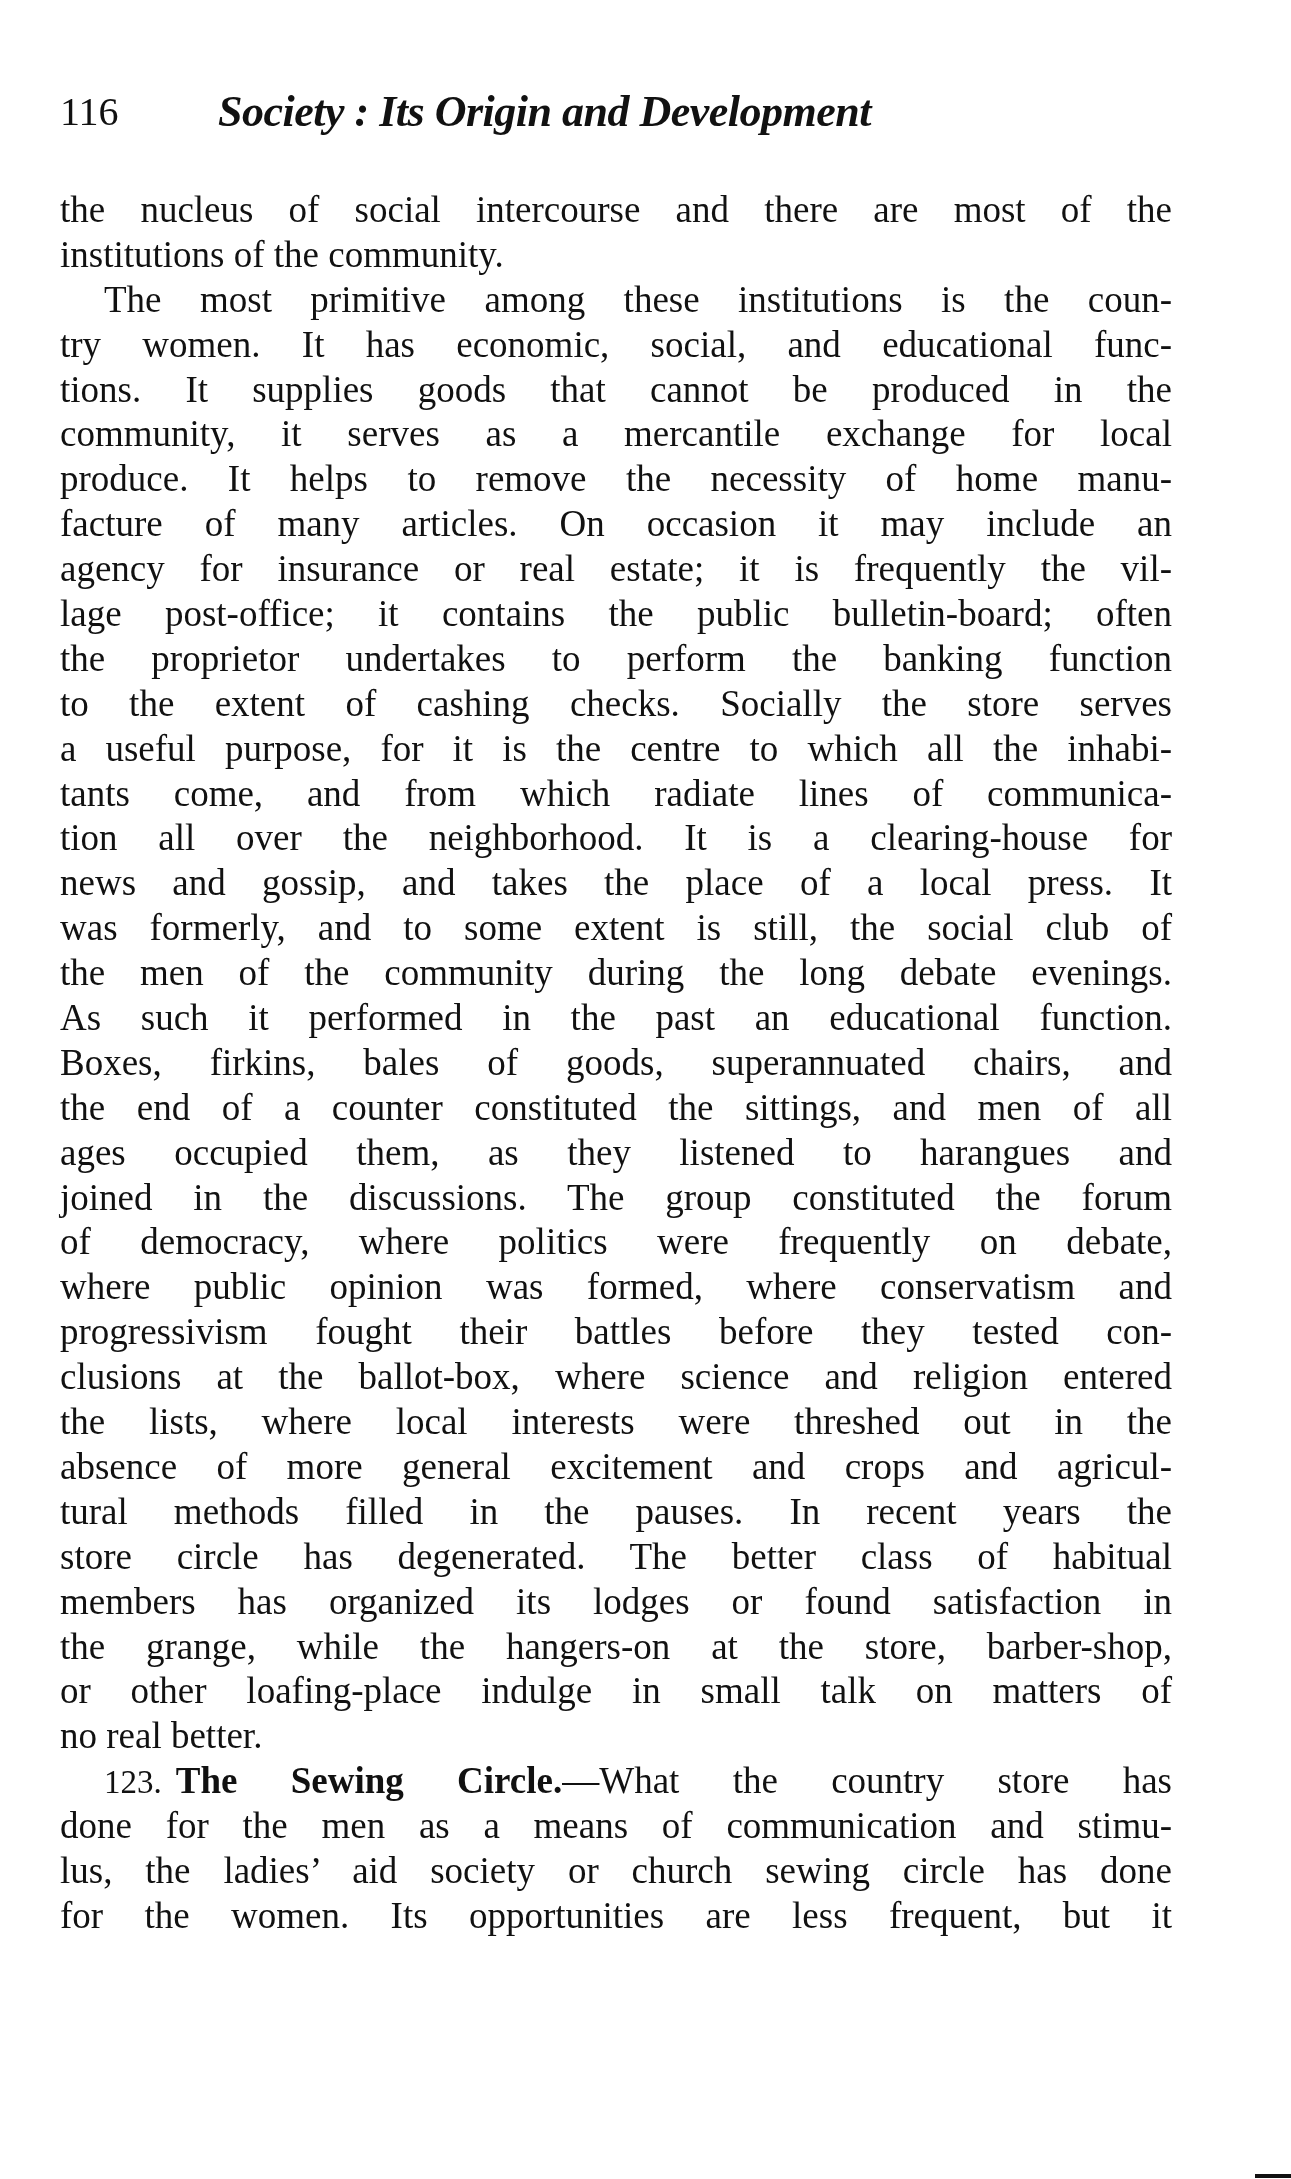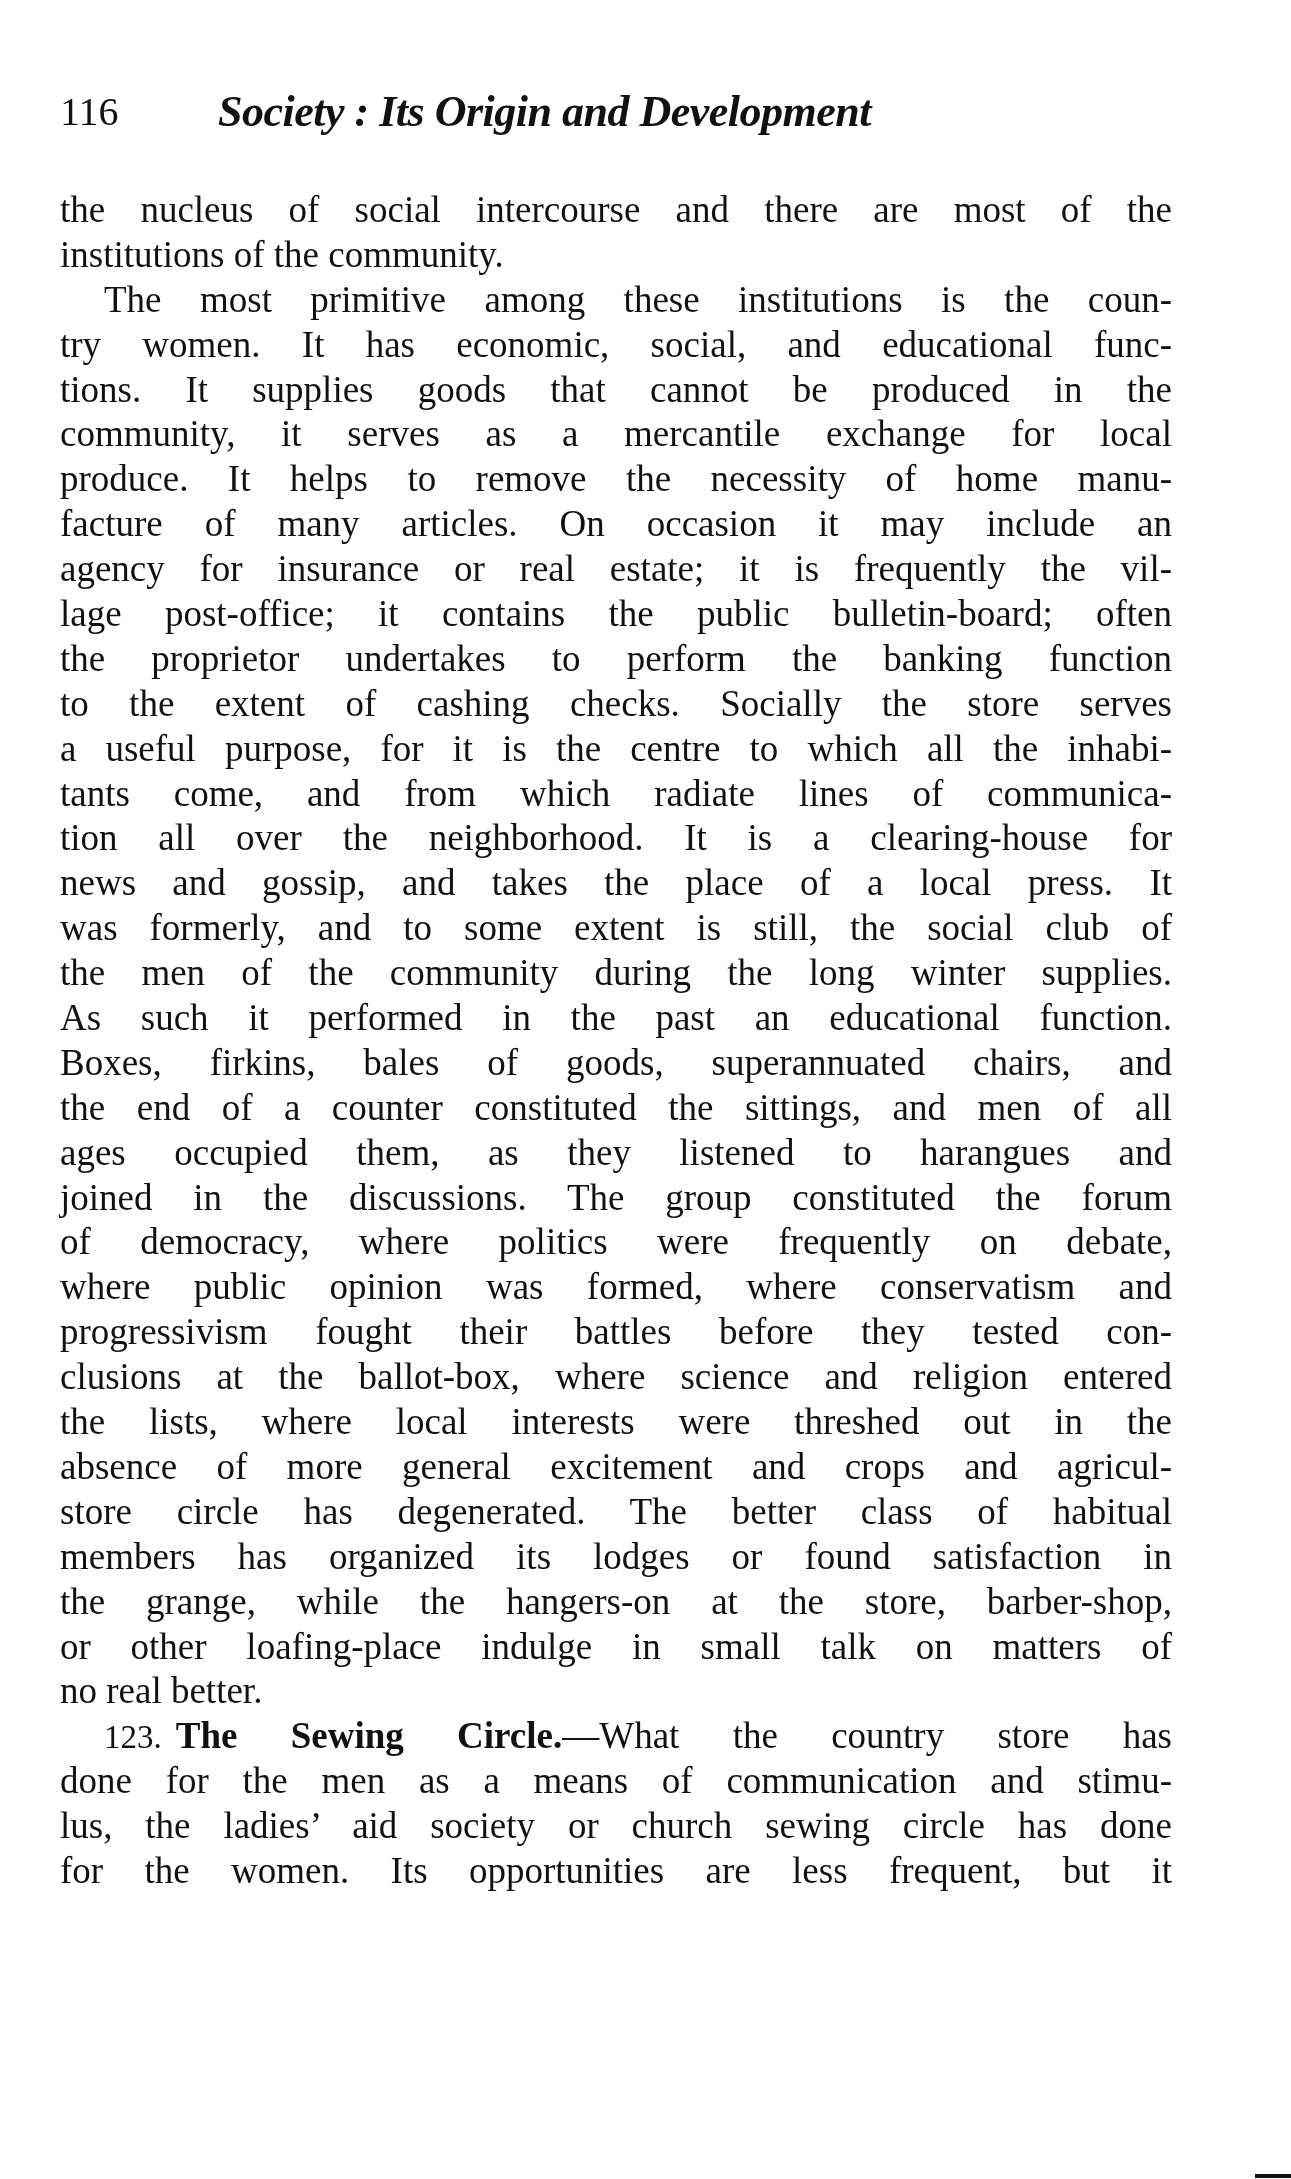--- a/index.html
+++ b/index.html
@@ -37,32 +37,33 @@
     <span class="line">facture of many articles.  On occasion it may include an</span>
     <span class="line">agency for insurance or real estate; it is frequently the vil-</span>
     <span class="line">lage post-office; it contains the public bulletin-board; often</span>
     <span class="line">the proprietor undertakes to perform the banking function</span>
     <span class="line">to the extent of cashing checks.  Socially the store serves</span>
     <span class="line">a useful purpose, for it is the centre to which all the inhabi-</span>
     <span class="line">tants come, and from which radiate lines of communica-</span>
     <span class="line">tion all over the neighborhood.  It is a clearing-house for</span>
     <span class="line">news and gossip, and takes the place of a local press.  It</span>
     <span class="line">was formerly, and to some extent is still, the social club of</span>
-    <span class="line">the men of the community during the long winter supplies.</span>
+    <span class="line">the men of the community during the long debate evenings.</span>
     <span class="line">As such it performed in the past an educational function.</span>
     <span class="line">Boxes, firkins, bales of goods, superannuated chairs, and</span>
     <span class="line">the end of a counter constituted the sittings, and men of all</span>
     <span class="line">ages occupied them, as they listened to harangues and</span>
     <span class="line">joined in the discussions.  The group constituted the forum</span>
     <span class="line">of democracy, where politics were frequently on debate,</span>
     <span class="line">where public opinion was formed, where conservatism and</span>
     <span class="line">progressivism fought their battles before they tested con-</span>
     <span class="line">clusions at the ballot-box, where science and religion entered</span>
     <span class="line">the lists, where local interests were threshed out in the</span>
     <span class="line">absence of more general excitement and crops and agricul-</span>
+    <span class="line">tural methods filled in the pauses.  In recent years the</span>
     <span class="line">store circle has degenerated.  The better class of habitual</span>
     <span class="line">members has organized its lodges or found satisfaction in</span>
     <span class="line">the grange, while the hangers-on at the store, barber-shop,</span>
     <span class="line">or other loafing-place indulge in small talk on matters of</span>
     <span class="line last">no real better.</span>
 
     <span class="line indent"><span class="sec-num">123.</span><span class="sec-title">The Sewing Circle.</span><span>—What the country store has</span></span>
     <span class="line">done for the men as a means of communication and stimu-</span>
     <span class="line">lus, the ladies’ aid society or church sewing circle has done</span>
     <span class="line">for the women.  Its opportunities are less frequent, but it</span>

